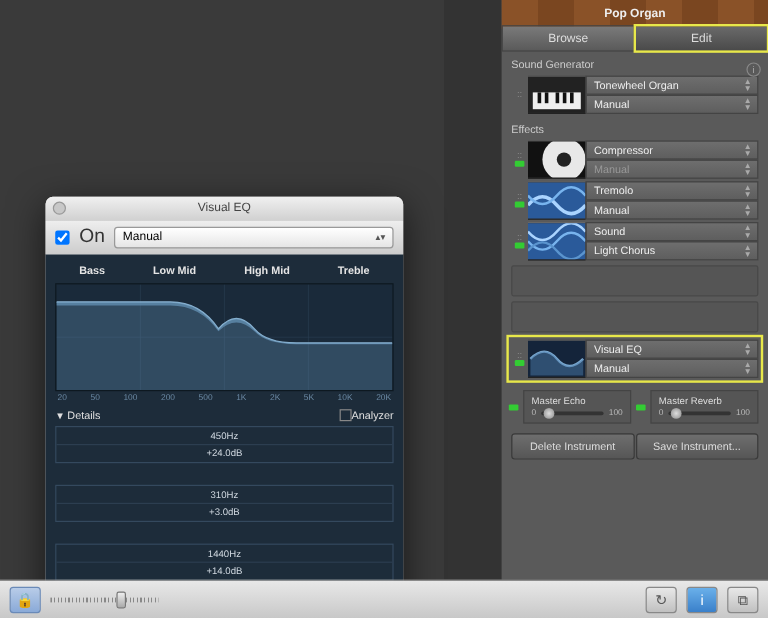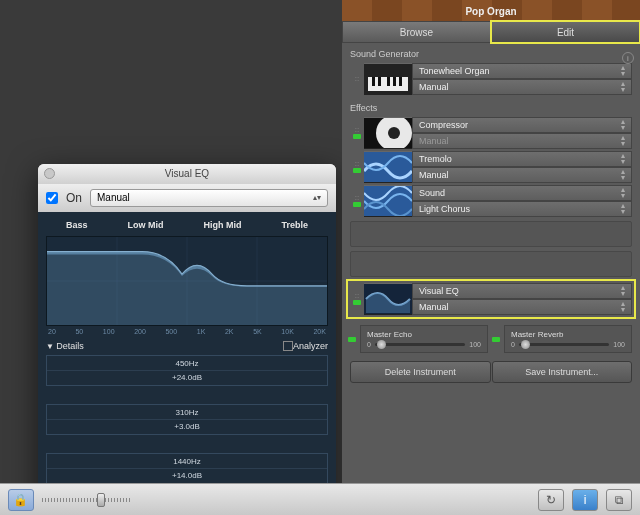--- a/index.html
+++ b/index.html
@@ -7,39 +7,39 @@
 
   
   .left-area { position: absolute; left: 0; top: 0; width: 370px; height: 483px; background: #3a3a3a; }
 
   
   .eq-window { position: absolute; left: 38px; top: 164px; width: 298px; background: #d9d9d9; border-radius: 6px; box-shadow: 0 8px 30px rgba(0,0,0,0.6); }
   .eq-titlebar { height: 20px; background: linear-gradient(#f0f0f0,#d0d0d0); border-radius: 6px 6px 0 0; text-align: center; font-size: 10px; line-height: 20px; color: #444; position: relative; }
   .eq-close { position: absolute; left: 6px; top: 4px; width: 11px; height: 11px; border-radius: 50%; background: #c8c8c8; border:1px solid #999; }
   .eq-toolbar { height: 28px; display: flex; align-items: center; padding: 0 8px; gap: 8px; background: linear-gradient(#eee,#ccc); }
   .eq-check { width: 12px; height: 12px; }
-  .eq-onlabel { font-size: 12px; color: #333; }
+  .eq-onlabel { font-size: 16px; color: #333; }
   .eq-preset { flex: 1; background: linear-gradient(#fff,#e5e5e5); border: 1px solid #999; border-radius: 3px; font-size: 10px; height: 18px; padding: 0 6px; line-height: 16px; display:flex; align-items:center; justify-content:space-between; }
   .eq-preset .arrows { font-size: 8px; color:#555; }
 
   .eq-body { background: #1d2c3a; padding: 8px; border-radius: 0 0 6px 6px; }
   .eq-bandhead { display: flex; justify-content: space-around; font-size: 9px; color: #e5e5e5; font-weight: bold; margin-bottom: 6px; }
   .eq-graph { position: relative; width: 100%; height: 90px; background: #224; background: linear-gradient(#1a2a3a,#1a2a3a); border: 1px solid #0d1820; }
   .eq-graph svg { width: 100%; height: 100%; display: block; }
   .eq-xlabels { display: flex; justify-content: space-between; font-size: 7px; color: #6c8aa5; margin-top: 2px; padding:0 2px;}
   .eq-row2 { display: flex; justify-content: space-between; align-items: center; font-size: 9px; color: #e0e0e0; margin-top: 6px; }
   .eq-details::before { content:"▼ "; font-size:8px; }
   .eq-analyzer { display:flex; align-items:center; gap:0; }
   .eq-analyzer .box { width:10px; height:10px; border:1px solid #888; }
   .eq-values { display:flex; margin-top:4px; gap:18px;flex-direction:column; }
   .eq-cell { flex:1; border:1px solid #34495e; text-align:center; font-size:8px; color:#d0d8e0; padding:3px 0; }
   .eq-cell div:first-child { border-bottom:1px solid #2c3e50; padding-bottom:2px; margin-bottom:2px; }
 
   
-  .right-panel { position: absolute; right: 0; top: 0; width: 298px; height: 483px; background: #5a5a5a; }
+  .right-panel { position: absolute; right: 0; top: 0; width: 222px; height: 483px; background: #5a5a5a; }
   .wood { height: 24px; background: linear-gradient(#a0622d,#7a4a22); background-image: repeating-linear-gradient(90deg,#8a5228 0 30px,#7a4620 30px 60px); }
   .track-name { text-align:center; font-size:10px; font-weight:bold; color:#eee; position:relative; top:-18px; }
   .tabs { display:flex; height:22px; margin-top:-14px; }
   .tab { flex:1; background: linear-gradient(#7a7a7a,#5a5a5a); border:1px solid #444; font-size:10px; color:#ddd; display:flex; align-items:center; justify-content:center; }
   .tab.active { background: linear-gradient(#6a6a6a,#4a4a4a); text-align: right; }
   .highlight-box { outline:2px solid #e8e84a; outline-offset:-1px; }
 
   .section-label { font-size:9px; color:#ccc; padding:6px 8px 2px; }
   .info-i { position:absolute; right:6px; top:52px; width:12px; height:12px; border:1px solid #888; border-radius:50%; font-size:8px; color:#aaa; text-align:center; line-height:11px; }
 

